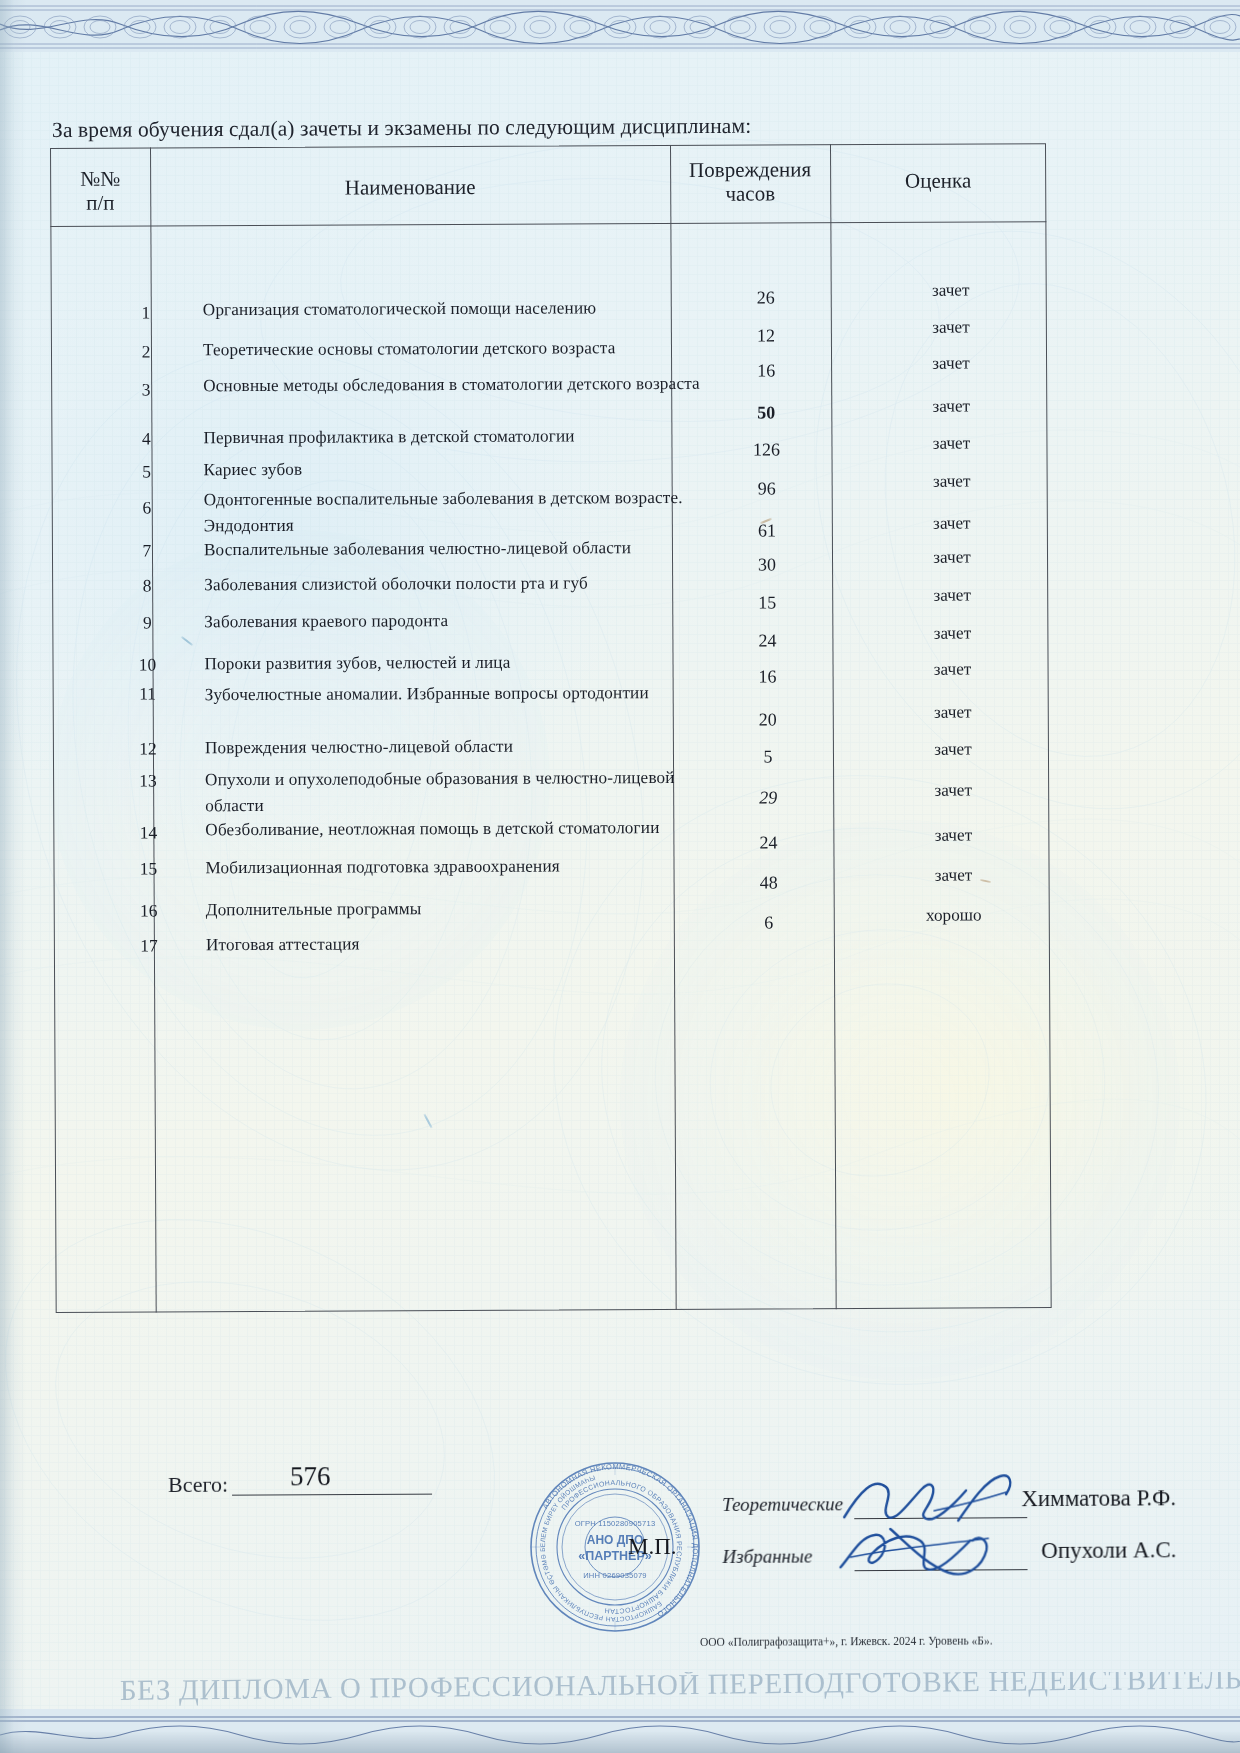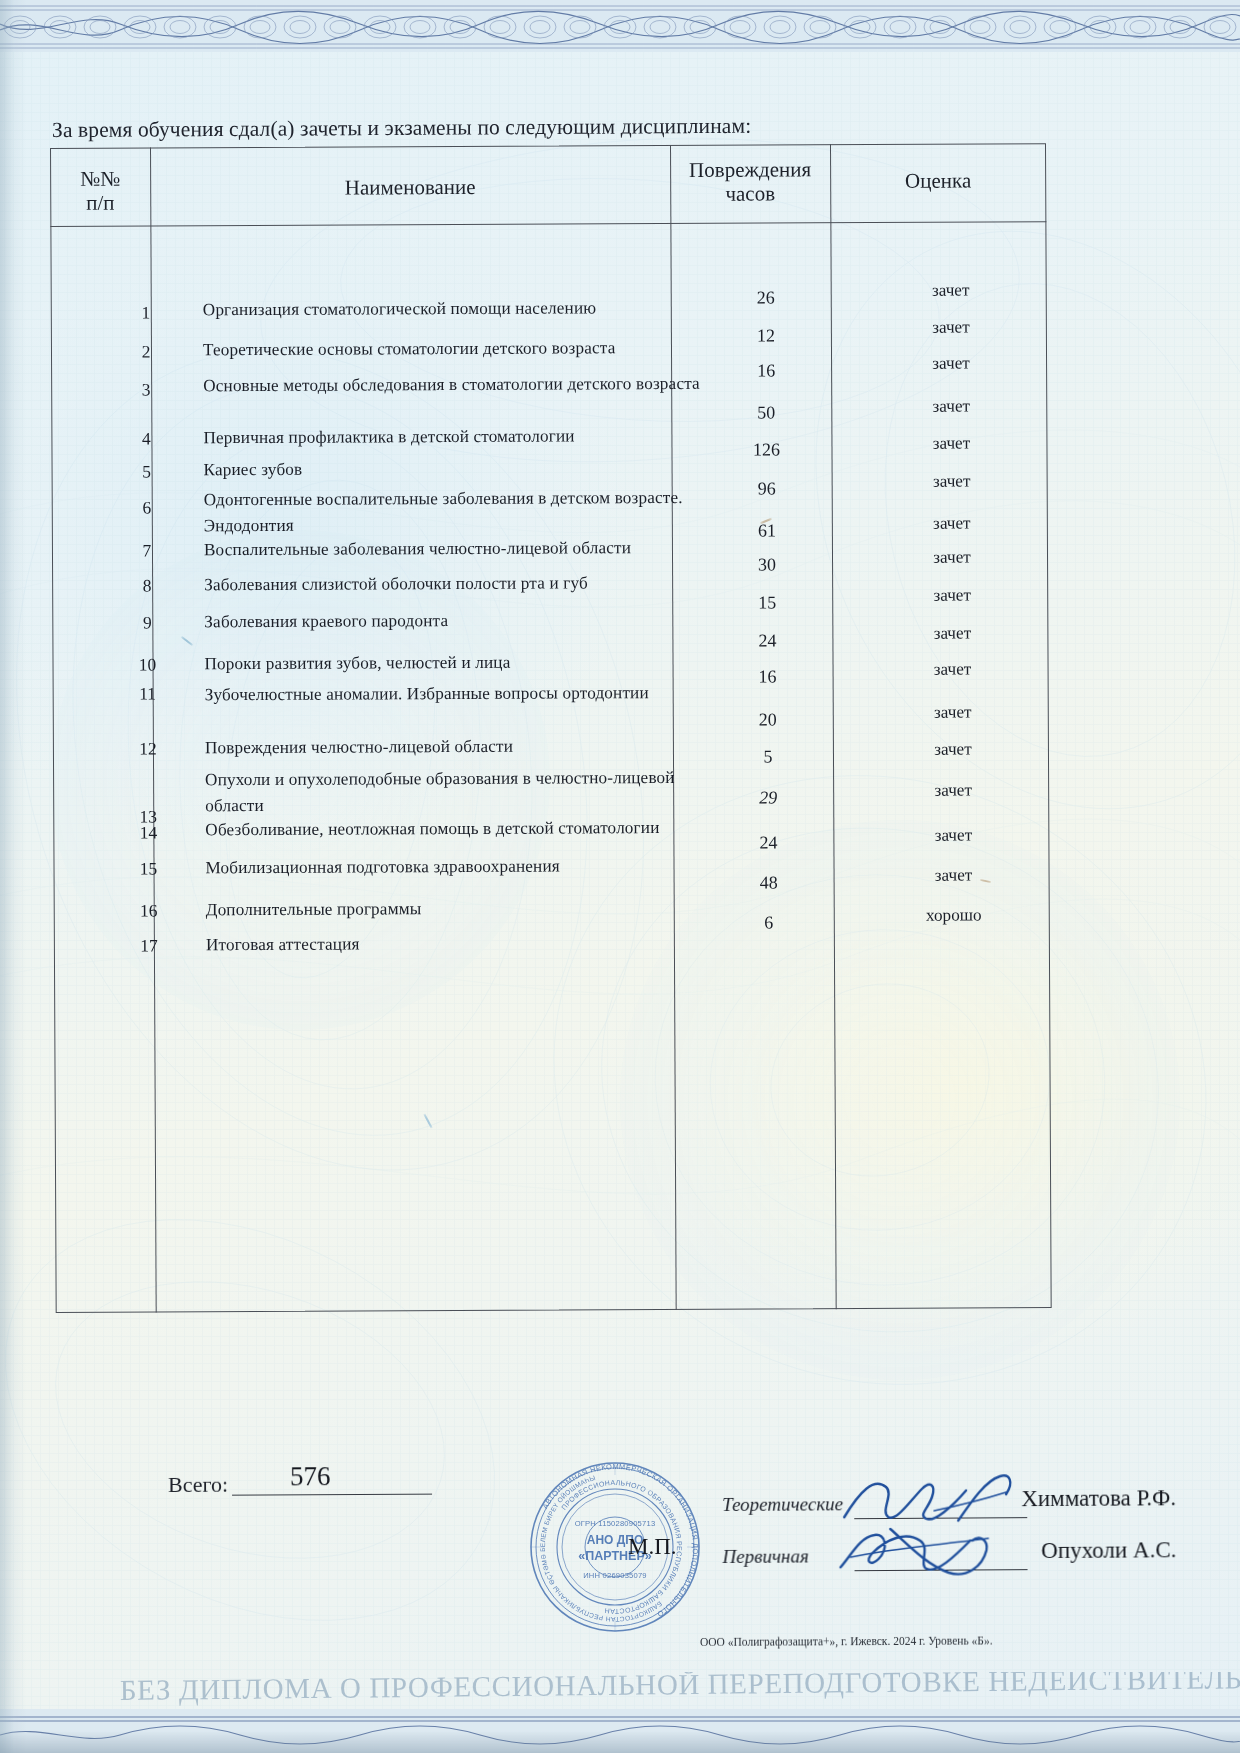--- a/index.html
+++ b/index.html
@@ -411,21 +411,21 @@
         <div class="c-num" style="top: 194px;">2</div>
         <div class="c-name" style="top: 190px;">Теоретические основы стоматологии детского возраста</div>
         <div class="c-hours" style="top: 181px;">12</div>
         <div class="c-grade" style="top: 174px;">зачет</div>
         <div class="c-num" style="top: 232px;">3</div>
         <div class="c-name" style="top: 226px;">Основные методы обследования в стоматологии детского возраста</div>
         <div class="c-hours" style="top: 216px;">16</div>
         <div class="c-grade" style="top: 210px;">зачет</div>
         <div class="c-num" style="top: 281px;">4</div>
         <div class="c-name" style="top: 278px;">Первичная профилактика в детской стоматологии</div>
-        <div class="c-hours" style="top: 258px;">50</div>
+        <div class="c-hours" style="top: 258px; font-weight: bold;">50</div>
         <div class="c-grade" style="top: 253px;">зачет</div>
         <div class="c-num" style="top: 314px;">5</div>
         <div class="c-name" style="top: 310px;">Кариес зубов</div>
         <div class="c-hours" style="top: 295px;">126</div>
         <div class="c-grade" style="top: 290px;">зачет</div>
         <div class="c-num" style="top: 350px;">6</div>
         <div class="c-name" style="top: 340px;">Одонтогенные воспалительные заболевания в детском возрасте. Эндодонтия</div>
         <div class="c-hours" style="top: 334px;">96</div>
         <div class="c-grade" style="top: 328px;">зачет</div>
         <div class="c-num" style="top: 393px;">7</div>
@@ -445,21 +445,21 @@
         <div class="c-hours" style="top: 486px;">24</div>
         <div class="c-grade" style="top: 480px;">зачет</div>
         <div class="c-num" style="top: 536px;">11</div>
         <div class="c-name" style="top: 535px;">Зубочелюстные аномалии. Избранные вопросы ортодонтии</div>
         <div class="c-hours" style="top: 522px;">16</div>
         <div class="c-grade" style="top: 516px;">зачет</div>
         <div class="c-num" style="top: 591px;">12</div>
         <div class="c-name" style="top: 588px;">Повреждения челюстно-лицевой области</div>
         <div class="c-hours" style="top: 565px;">20</div>
         <div class="c-grade" style="top: 559px;">зачет</div>
-        <div class="c-num" style="top: 623px; margin-top: 36px;">13</div>
+        <div class="c-num" style="top: 623px;">13</div>
         <div class="c-name" style="top: 620px;">Опухоли и опухолеподобные образования в челюстно-лицевой области</div>
         <div class="c-hours" style="top: 602px;">5</div>
         <div class="c-grade" style="top: 596px;">зачет</div>
         <div class="c-num" style="top: 675px;">14</div>
         <div class="c-name" style="top: 670px;">Обезболивание, неотложная помощь в детской стоматологии</div>
         <div class="c-hours" style="top: 643px; font-style: italic;">29</div>
         <div class="c-grade" style="top: 637px;">зачет</div>
         <div class="c-num" style="top: 711px;">15</div>
         <div class="c-name" style="top: 708px;">Мобилизационная подготовка здравоохранения</div>
         <div class="c-hours" style="top: 688px;">24</div>
@@ -525,21 +525,21 @@
         <g fill="none" stroke="#1f4f9c" stroke-width="2.4" stroke-linecap="round">
           <path d="M14 46 C 30 20, 44 6, 56 16 C 64 23, 50 40, 58 46 C 66 51, 80 30, 92 18 C 100 10, 106 14, 102 26 C 98 38, 88 44, 96 48 C 104 52, 122 36, 136 20"></path>
           <path d="M128 50 C 142 30, 156 10, 170 6 C 180 3, 184 12, 176 24"></path>
           <path d="M104 40 C 124 36, 150 30, 176 22" stroke-width="1.6"></path>
         </g>
       </svg>
       <span class="sign-name">Химматова Р.Ф.</span>
     </div>
 
     <div class="sign-line">
-      <span class="sign-role">Первичная</span>
+      <span class="sign-role">Избранные</span>
       <span class="sign-rule"></span>
       <svg class="sign-scribble" viewBox="0 0 210 58">
         <g fill="none" stroke="#1f4f9c" stroke-width="2.4" stroke-linecap="round">
           <path d="M10 44 C 22 30, 30 14, 44 12 C 56 10, 58 26, 48 36 C 40 44, 34 38, 42 30 C 56 16, 76 8, 90 18 C 100 25, 88 42, 96 46 C 106 51, 124 34, 140 18"></path>
           <path d="M60 6 C 78 22, 96 42, 118 50 C 136 56, 152 44, 156 28 C 158 18, 150 12, 142 18"></path>
           <path d="M20 34 C 56 26, 110 22, 158 16" stroke-width="1.5"></path>
         </g>
       </svg>
       <span class="sign-name">Опухоли А.С.</span>
     </div>

